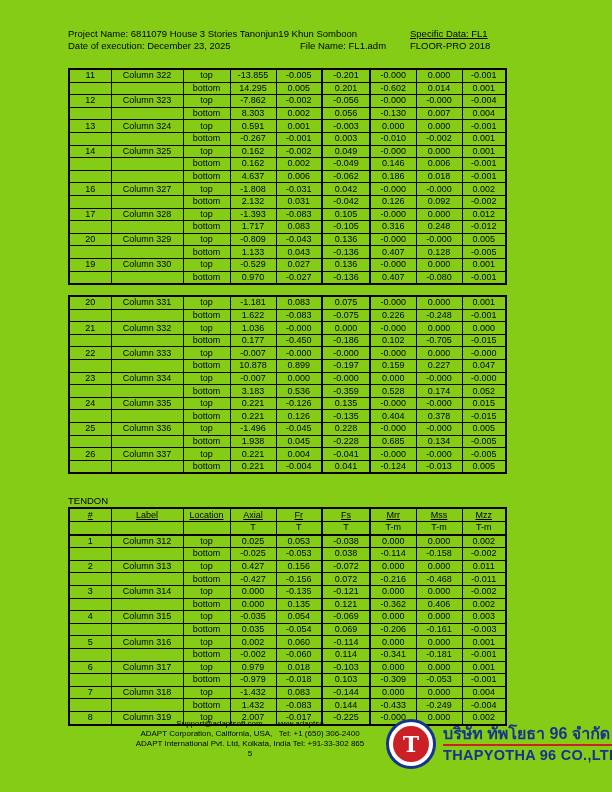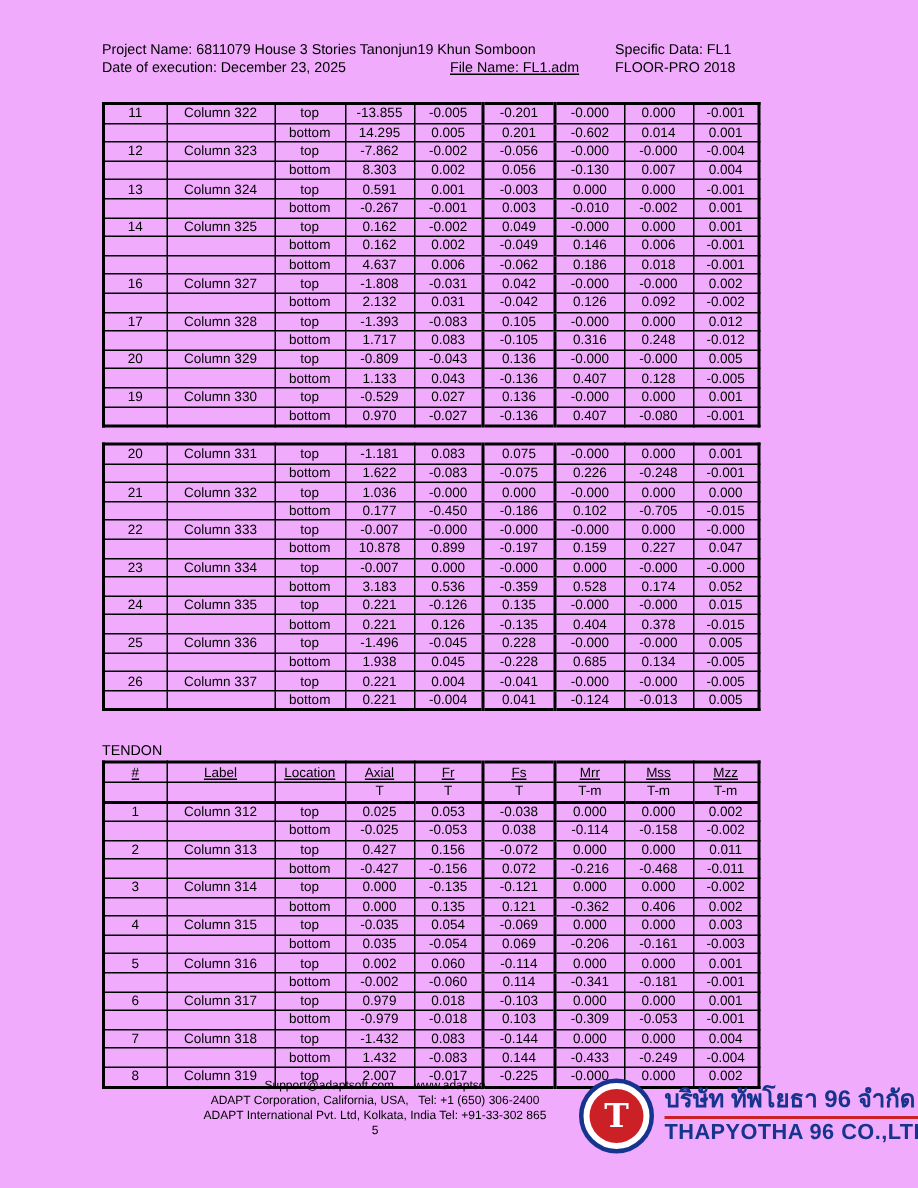--- a/index.html
+++ b/index.html
@@ -1,26 +1,26 @@
 <!DOCTYPE html>
 <html><head>
 <meta charset="utf-8">
 <style>
   html,body{margin:0;padding:0;background:#e8e8e8;}
   .page{
-    position:relative;width:612px;height:792px;background:#f0abfc;
+    position:relative;width:612px;height:792px;background:#84cc16;
     font-family:"Liberation Sans",sans-serif;color:#000;overflow:hidden;
     margin:0 auto;
   }
   .content{position:absolute;left:68px;top:28px;width:437px;}
   .hdr{position:relative;font-size:9.5px;line-height:12px;height:24px;}
   .hdr .l1-left{position:absolute;left:0;top:0;white-space:pre;}
-  .hdr .l1-right{position:absolute;left:342px;top:0;white-space:pre;}
+  .hdr .l1-right{position:absolute;left:342px;top:0;white-space:pre;text-decoration:underline;}
   .hdr .l2-left{position:absolute;left:0;top:12px;white-space:pre;}
-  .hdr .l2-mid{position:absolute;left:232px;top:12px;white-space:pre;text-decoration:underline;}
+  .hdr .l2-mid{position:absolute;left:232px;top:12px;white-space:pre;}
   .hdr .l2-right{position:absolute;left:342px;top:12px;white-space:pre;}
 
   table.rpt{
     border-collapse:collapse;table-layout:fixed;width:437px;
     border:2px solid #000;
   }
   table.rpt td, table.rpt th{
     border:1px solid #000;font-size:9px;font-weight:normal;
     text-align:center;vertical-align:middle;padding:0;height:11.6px;
     line-height:11px;overflow:hidden;white-space:nowrap;

